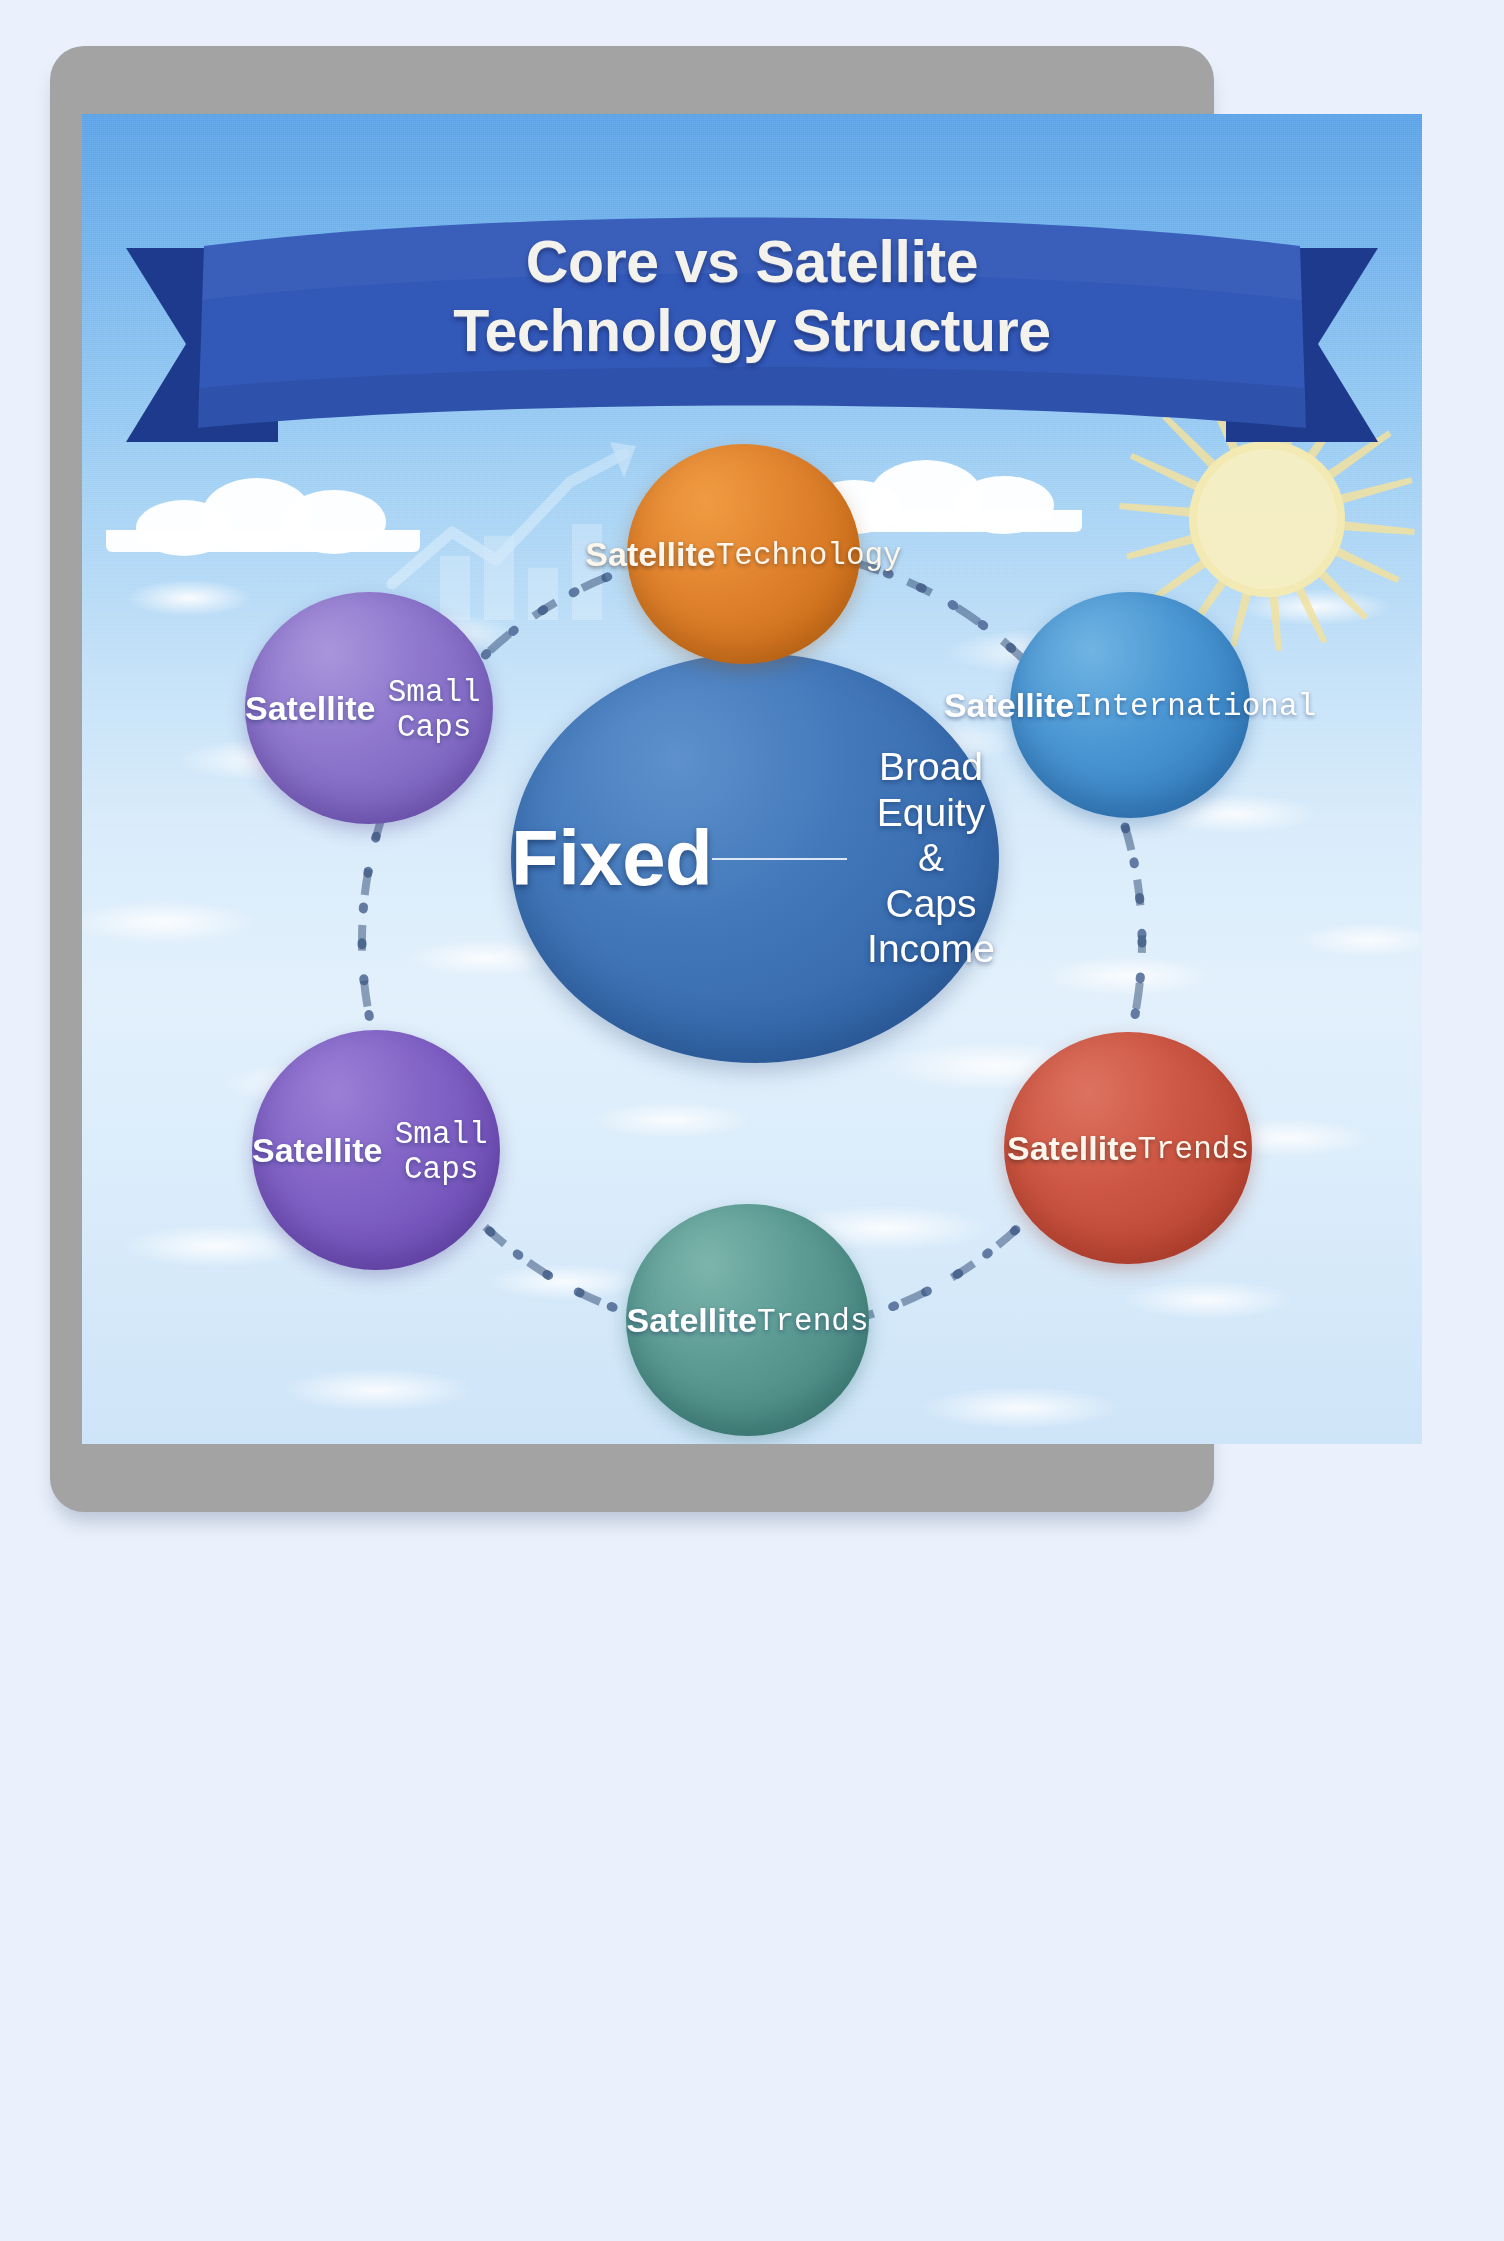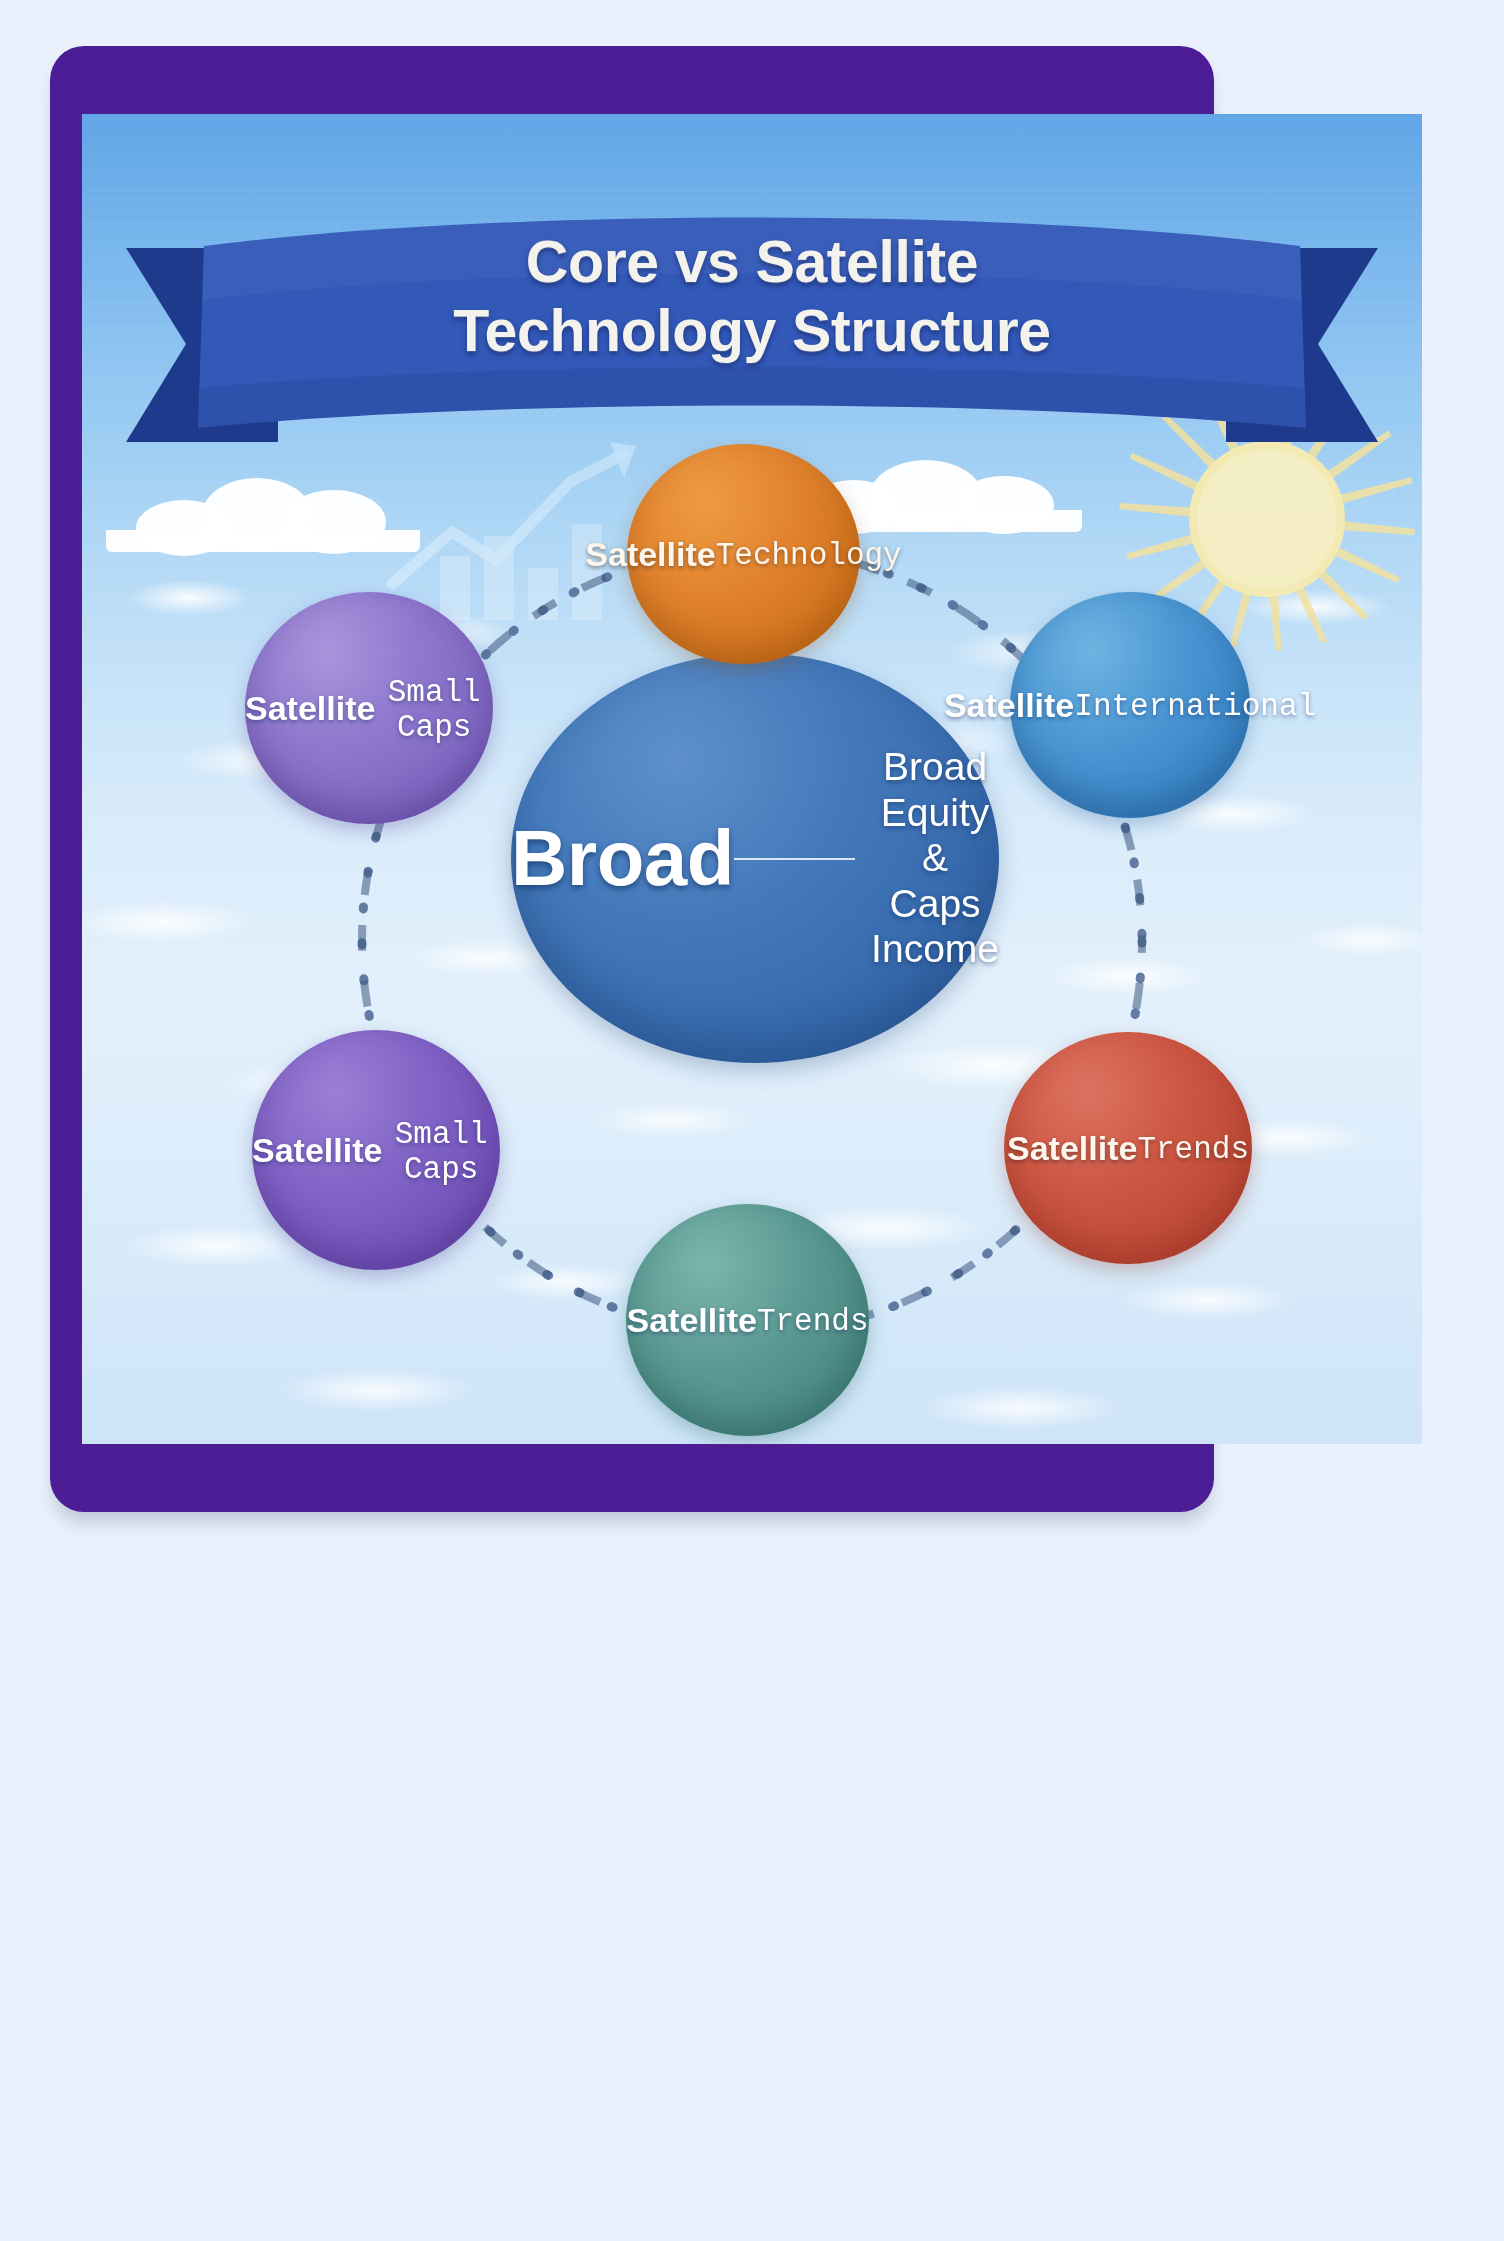--- a/index.html
+++ b/index.html
@@ -16,21 +16,21 @@
     overflow: hidden;
   }
 
   
   #card {
     position: absolute;
     left: 50px;
     top: 46px;
     width: 1164px;
     height: 1466px;
-    background: #4c1d95;
+    background: #a3a3a3;
     border-radius: 34px;
     box-shadow: 0 14px 18px -4px rgba(120,135,160,0.40);
   }
 
   
   #panel {
     position: absolute;
     left: 32px;
     top: 68px;
     width: 1340px;
@@ -314,21 +314,21 @@
     </div>
 
     <div id="diagram">
 
       <svg style="position:absolute; left:0; top:0; width:1340px; height:1000px;" viewBox="0 0 1340 1000">
         <ellipse cx="670" cy="497" rx="390" ry="392" fill="none" stroke="#47618f" stroke-width="9" stroke-linecap="round" stroke-dasharray="2 34" opacity="0.82"></ellipse>
         <ellipse cx="670" cy="497" rx="390" ry="392" fill="none" stroke="#3d587f" stroke-width="8" stroke-linecap="butt" stroke-dasharray="26 30" stroke-dashoffset="14" opacity="0.55"></ellipse>
       </svg>
 
       <div class="node" id="core">
-        <div class="t1">Broad</div>
+        <div class="t1">Fixed</div>
         <div class="rule"></div>
         <div class="t2">
           <span>Broad Equity &amp;</span><br>
           <span>Caps Income</span>
         </div>
       </div>
 
       <div class="node sat" id="sat-tech">
         <div class="t1">Satellite</div>
         <div class="t2">Technology</div>

